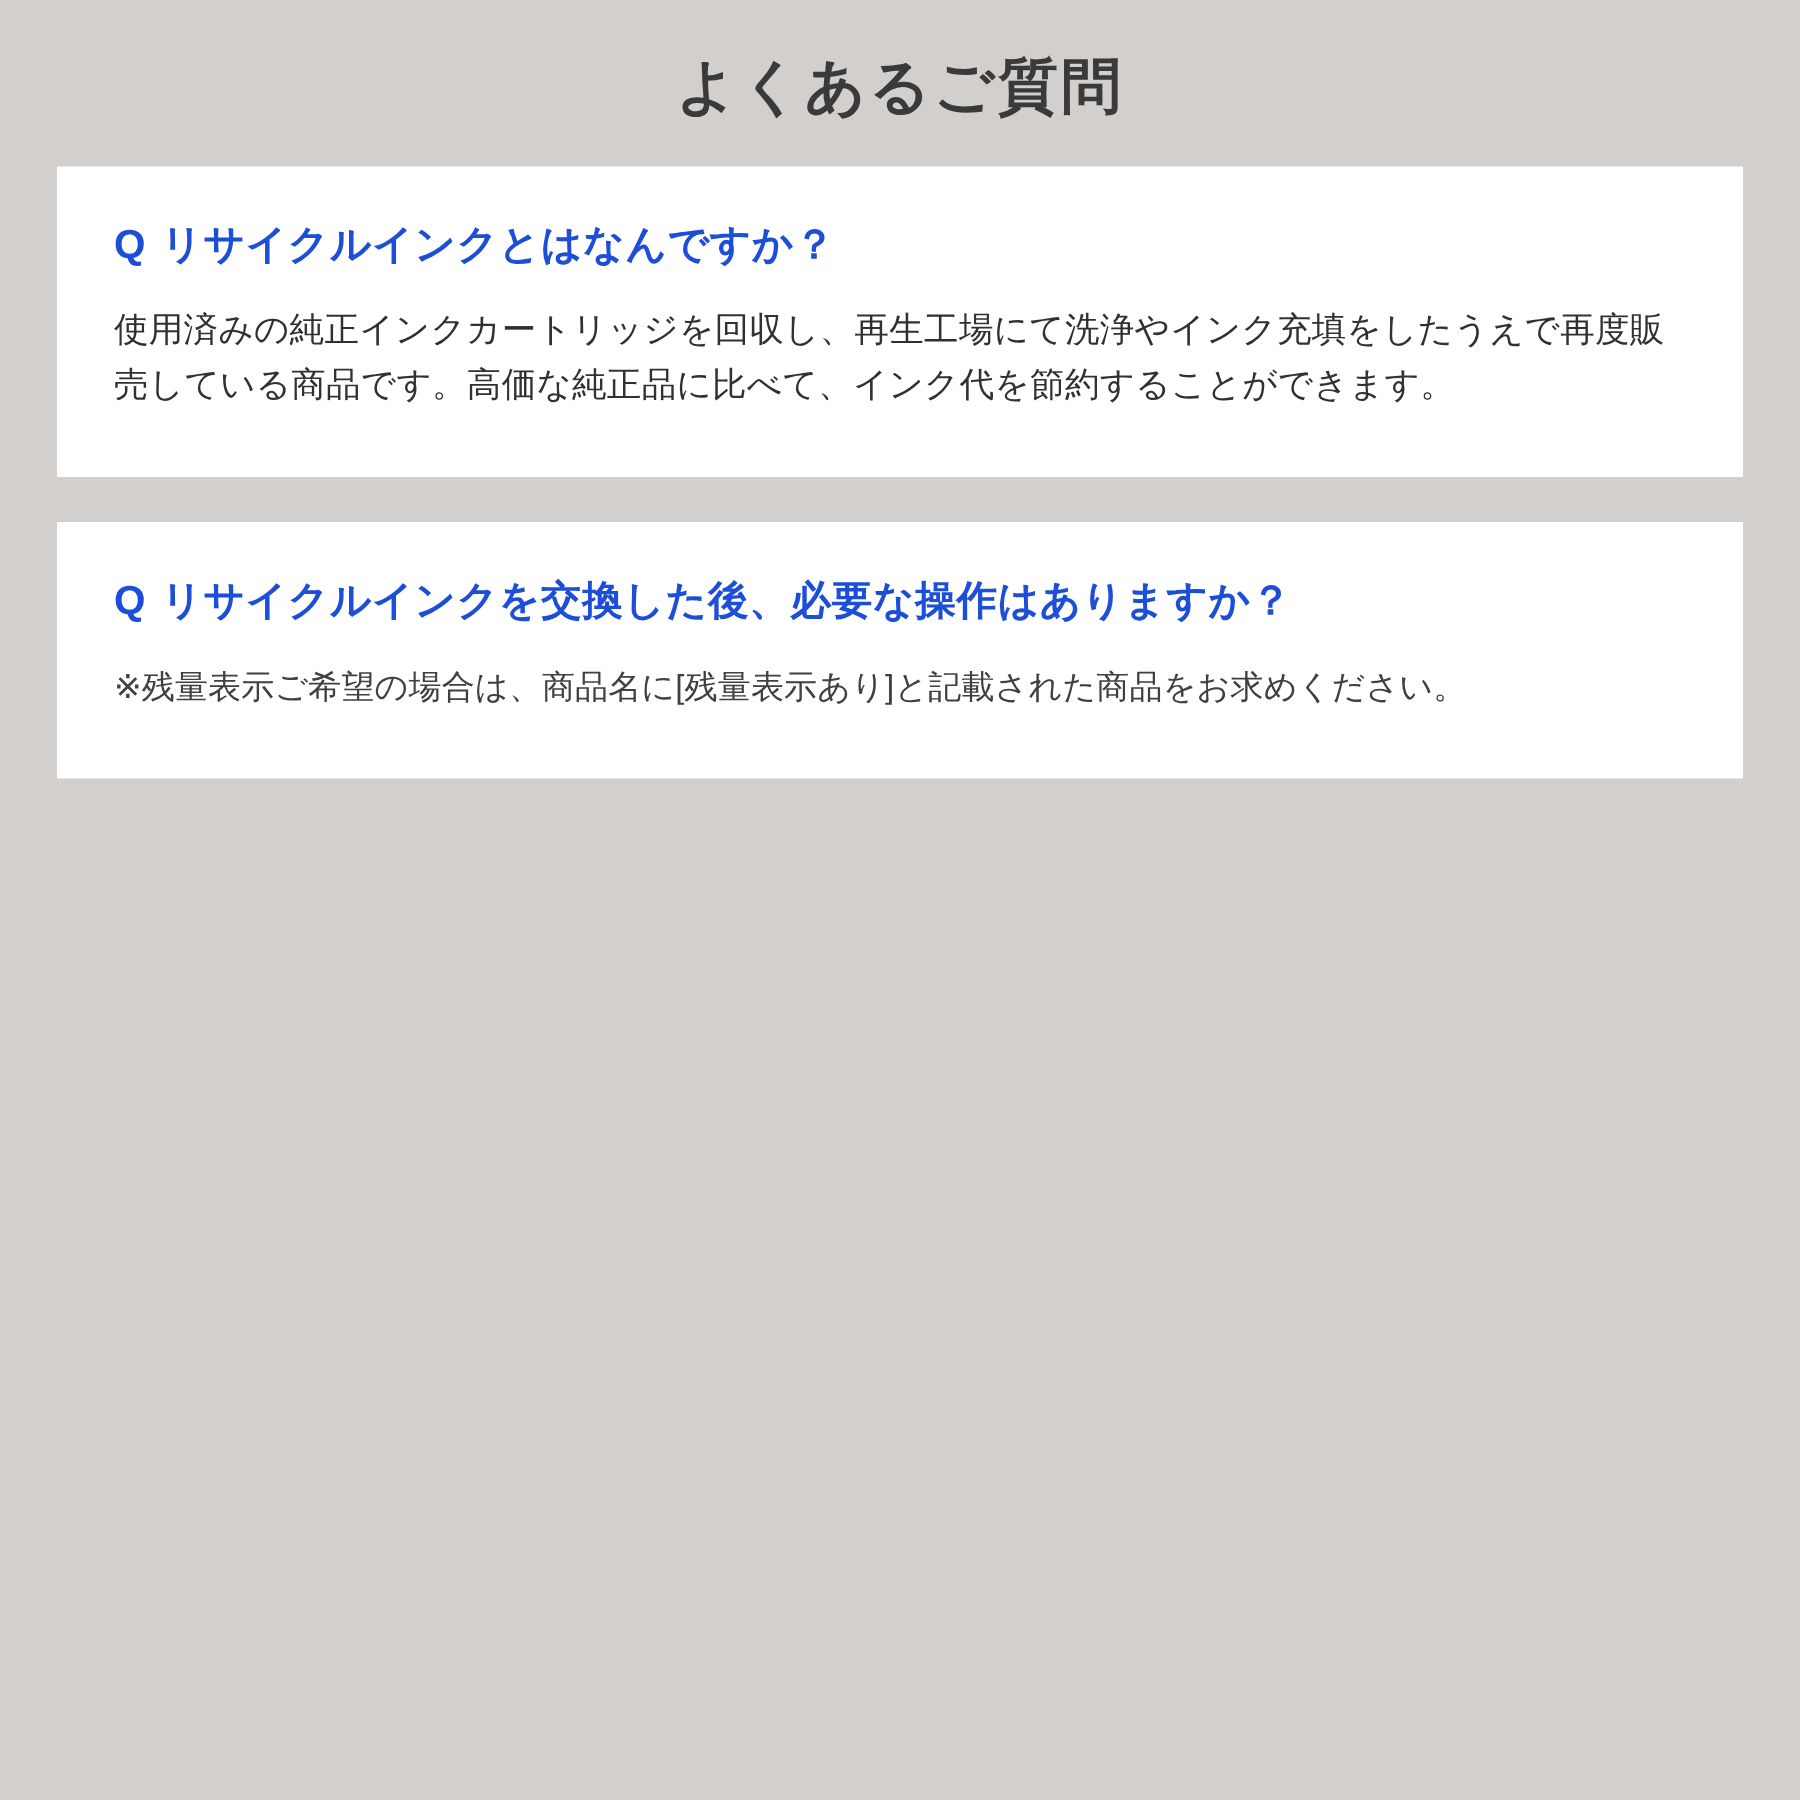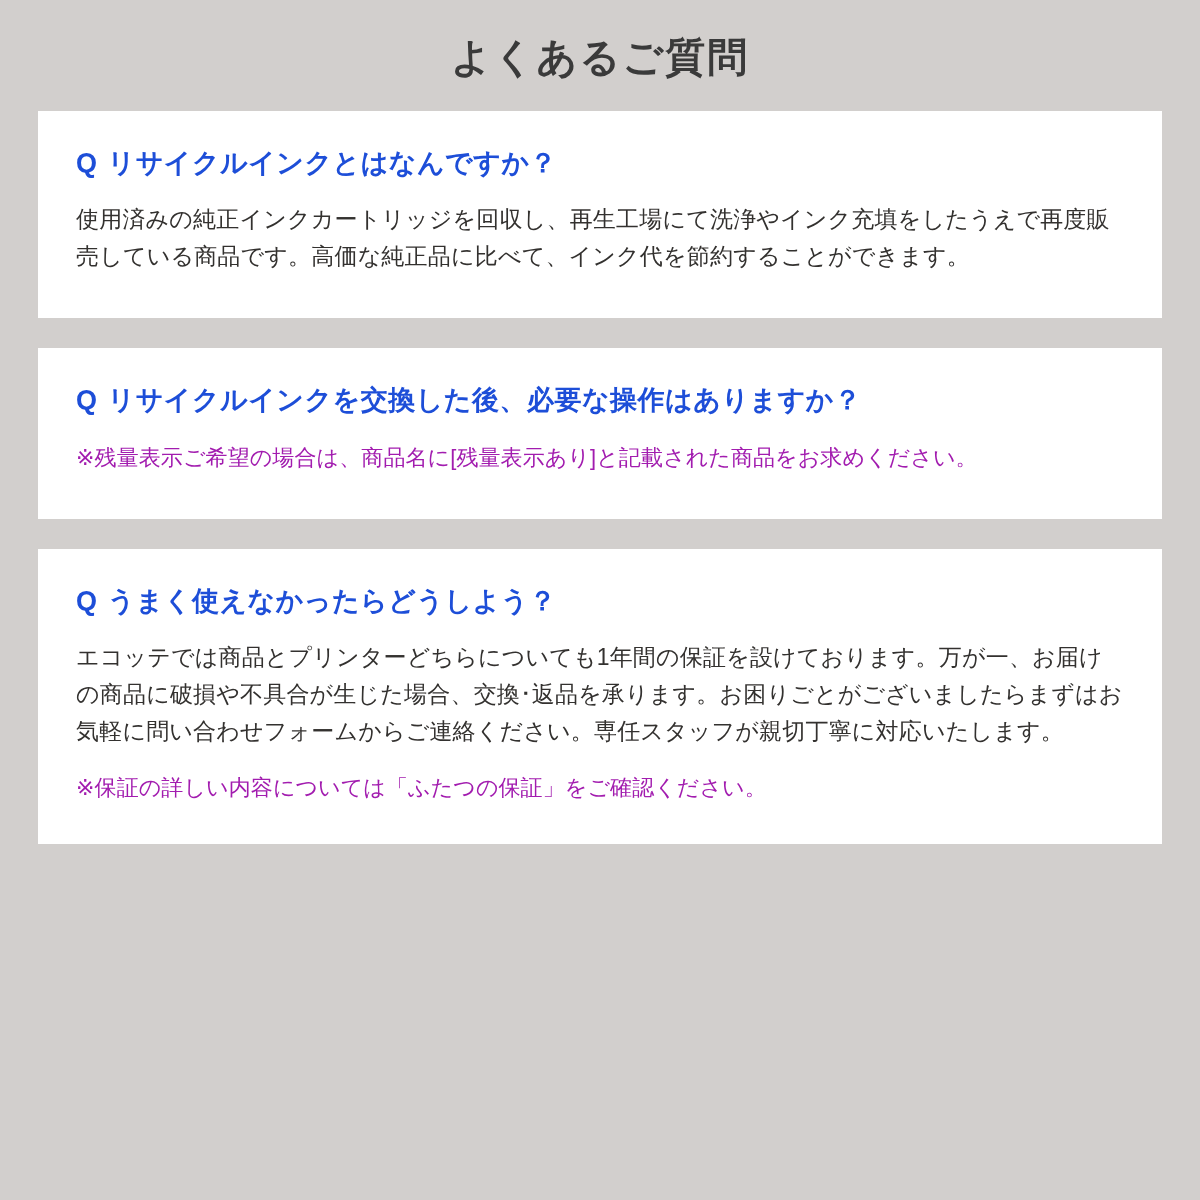--- a/index.html
+++ b/index.html
@@ -57,21 +57,21 @@
     letter-spacing: 0.2px;
     white-space: pre-line;
   }
   .answer.indented {
     padding-left: 8px;
     line-height: 1.72;
   }
   .note {
     font-size: 22px;
     line-height: 1.6;
-    color: #a21caf;
+    color: #404040;
     margin-top: 22px;
     letter-spacing: 0.1px;
     white-space: pre-line;
   }
   .note.tight { margin-top: 20px; }
 </style>
 </head>
 <body>
 
 <div class="page">
@@ -85,21 +85,14 @@
     <div class="answer">使用済みの純正インクカートリッジを回収し、再生工場にて洗浄やインク充填をしたうえで再度販売している商品です。高価な純正品に比べて、インク代を節約することができます。</div>
   </div>
 
   <div class="faq-card card-2">
     <div class="q-line">
       <span class="q-mark">Q</span><span>リサイクルインクを交換した後、必要な操作はありますか？</span>
     </div>
     <div class="note">※残量表示ご希望の場合は、商品名に[残量表示あり]と記載された商品をお求めください。</div>
   </div>
 
-  <div class="faq-card card-3">
-    <div class="q-line">
-      <span class="q-mark">Q</span><span>うまく使えなかったらどうしよう？</span>
-    </div>
-    <div class="answer">エコッテでは商品とプリンターどちらについても1年間の保証を設けております。万が一、お届けの商品に破損や不具合が生じた場合、交換･返品を承ります。お困りごとがございましたらまずはお気軽に問い合わせフォームからご連絡ください。専任スタッフが親切丁寧に対応いたします。</div>
-    <div class="note tight">※保証の詳しい内容については「ふたつの保証」をご確認ください。</div>
-  </div>
 
 </div>
 
 </body></html>

